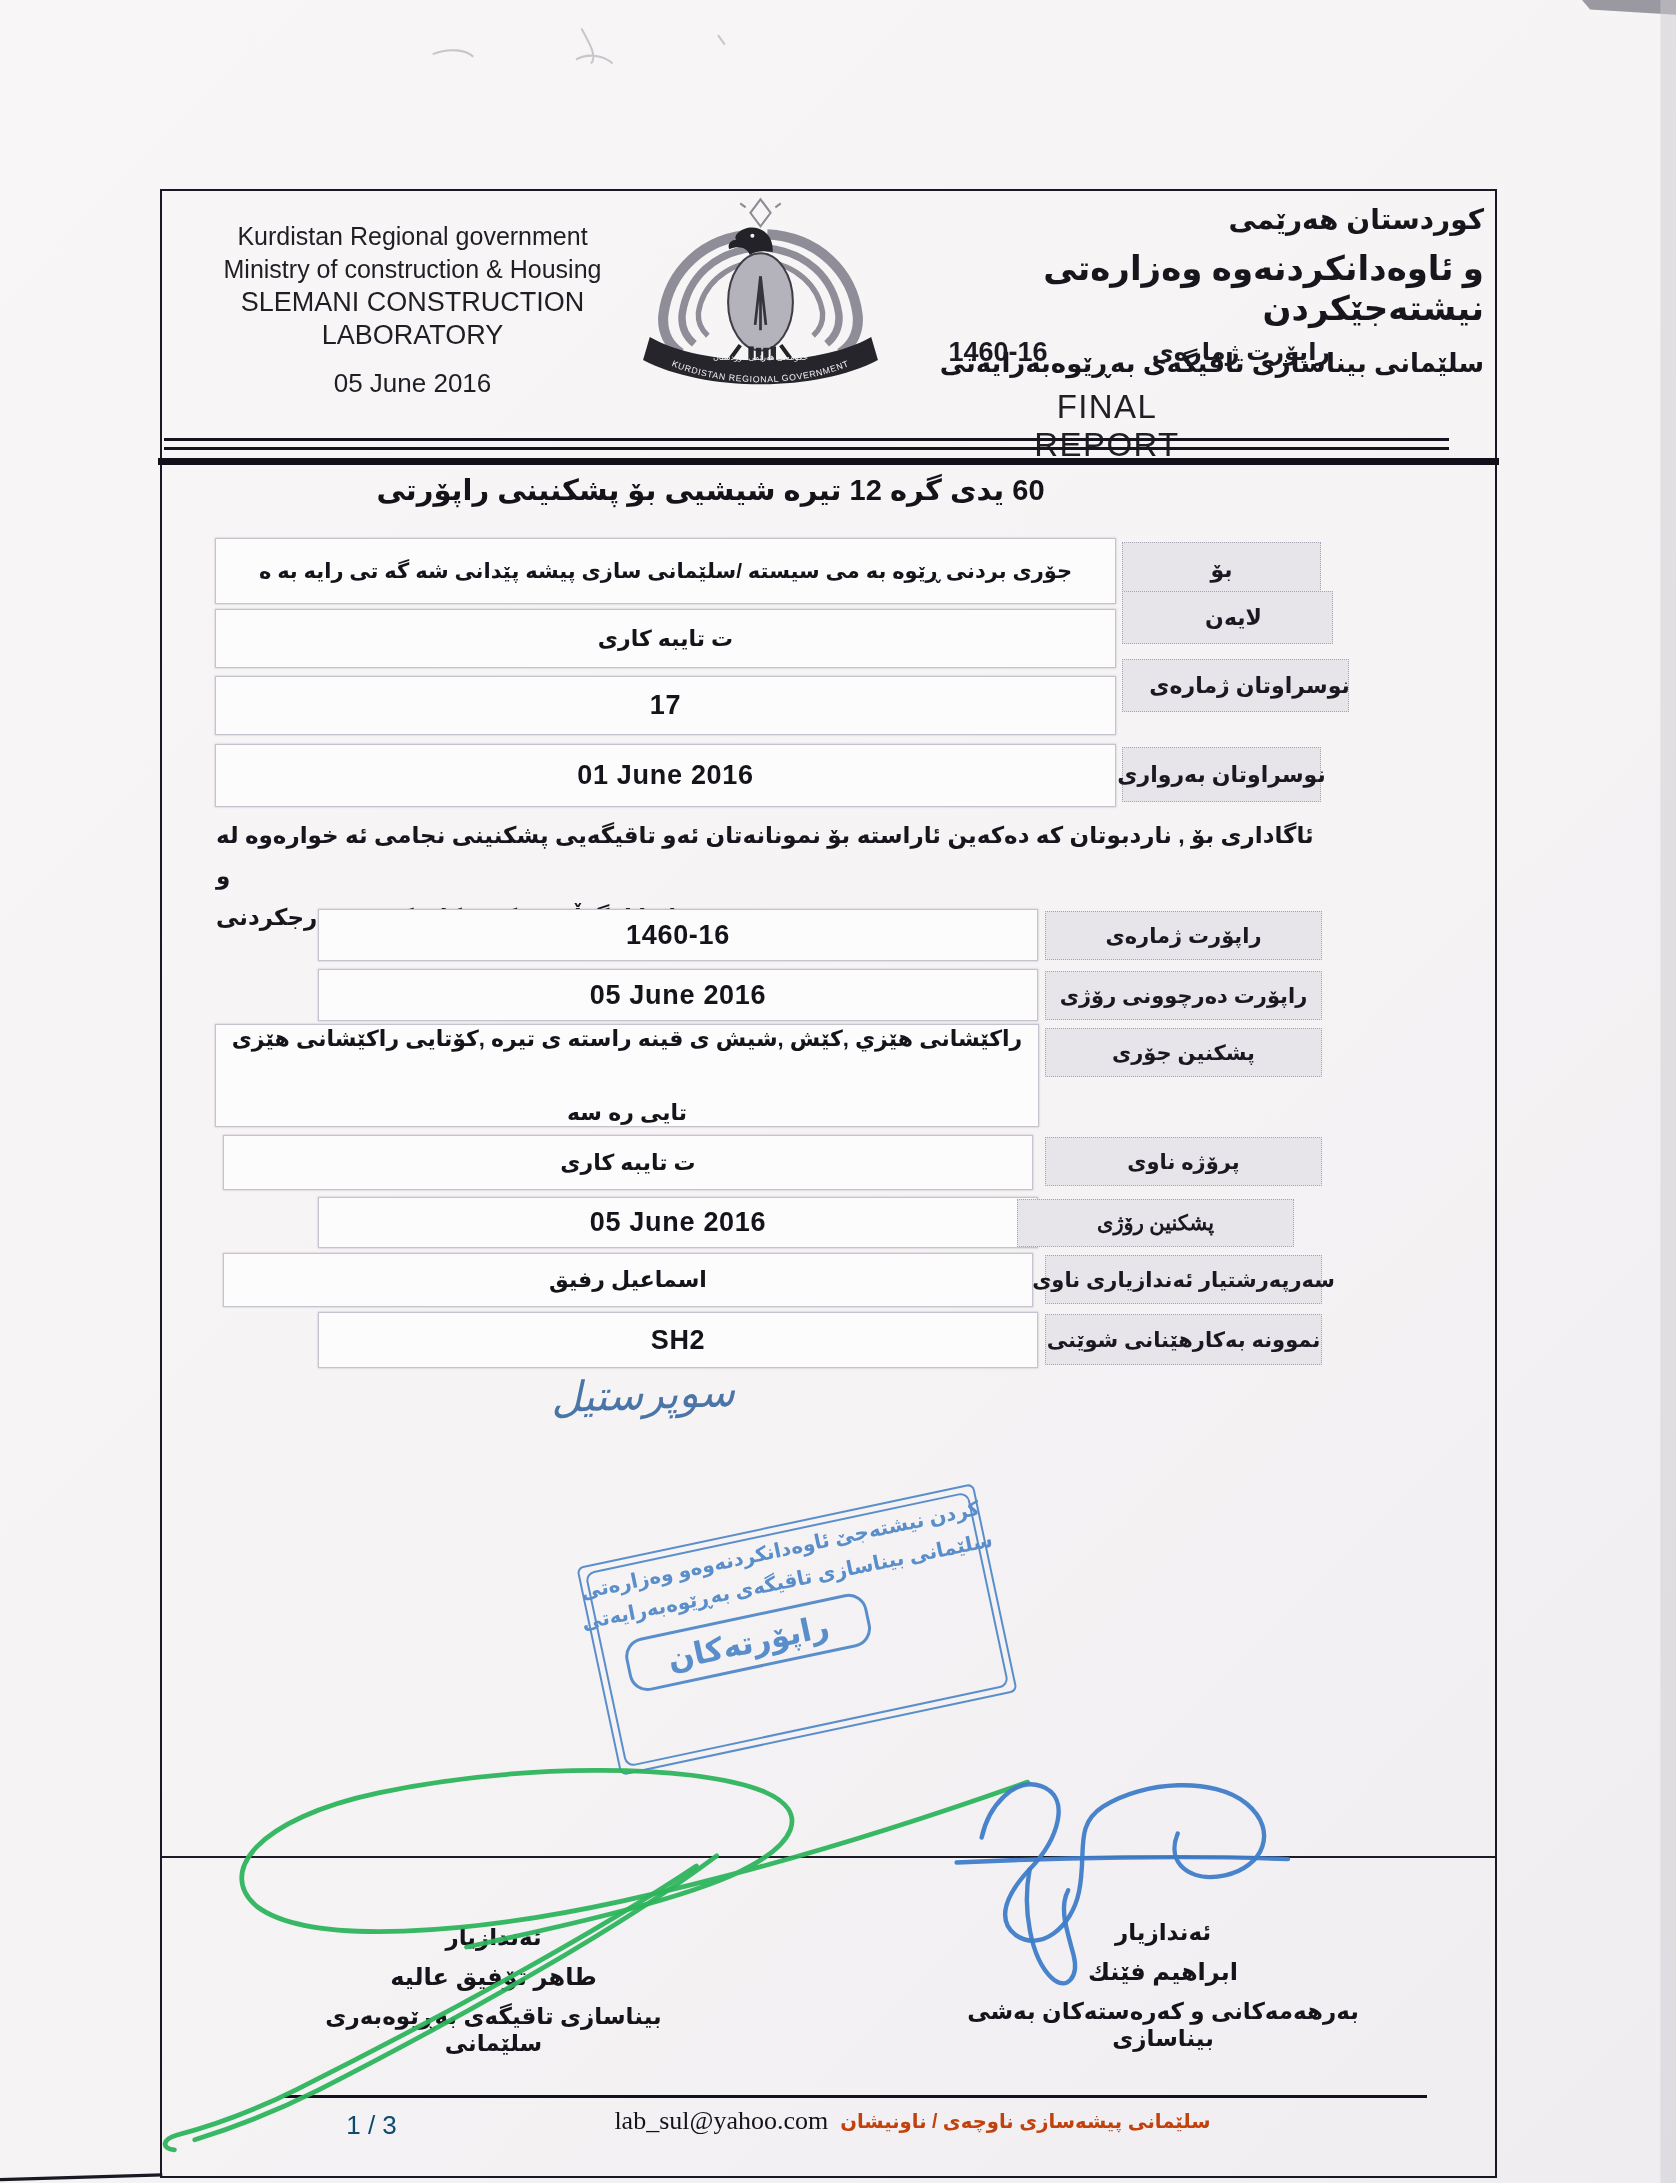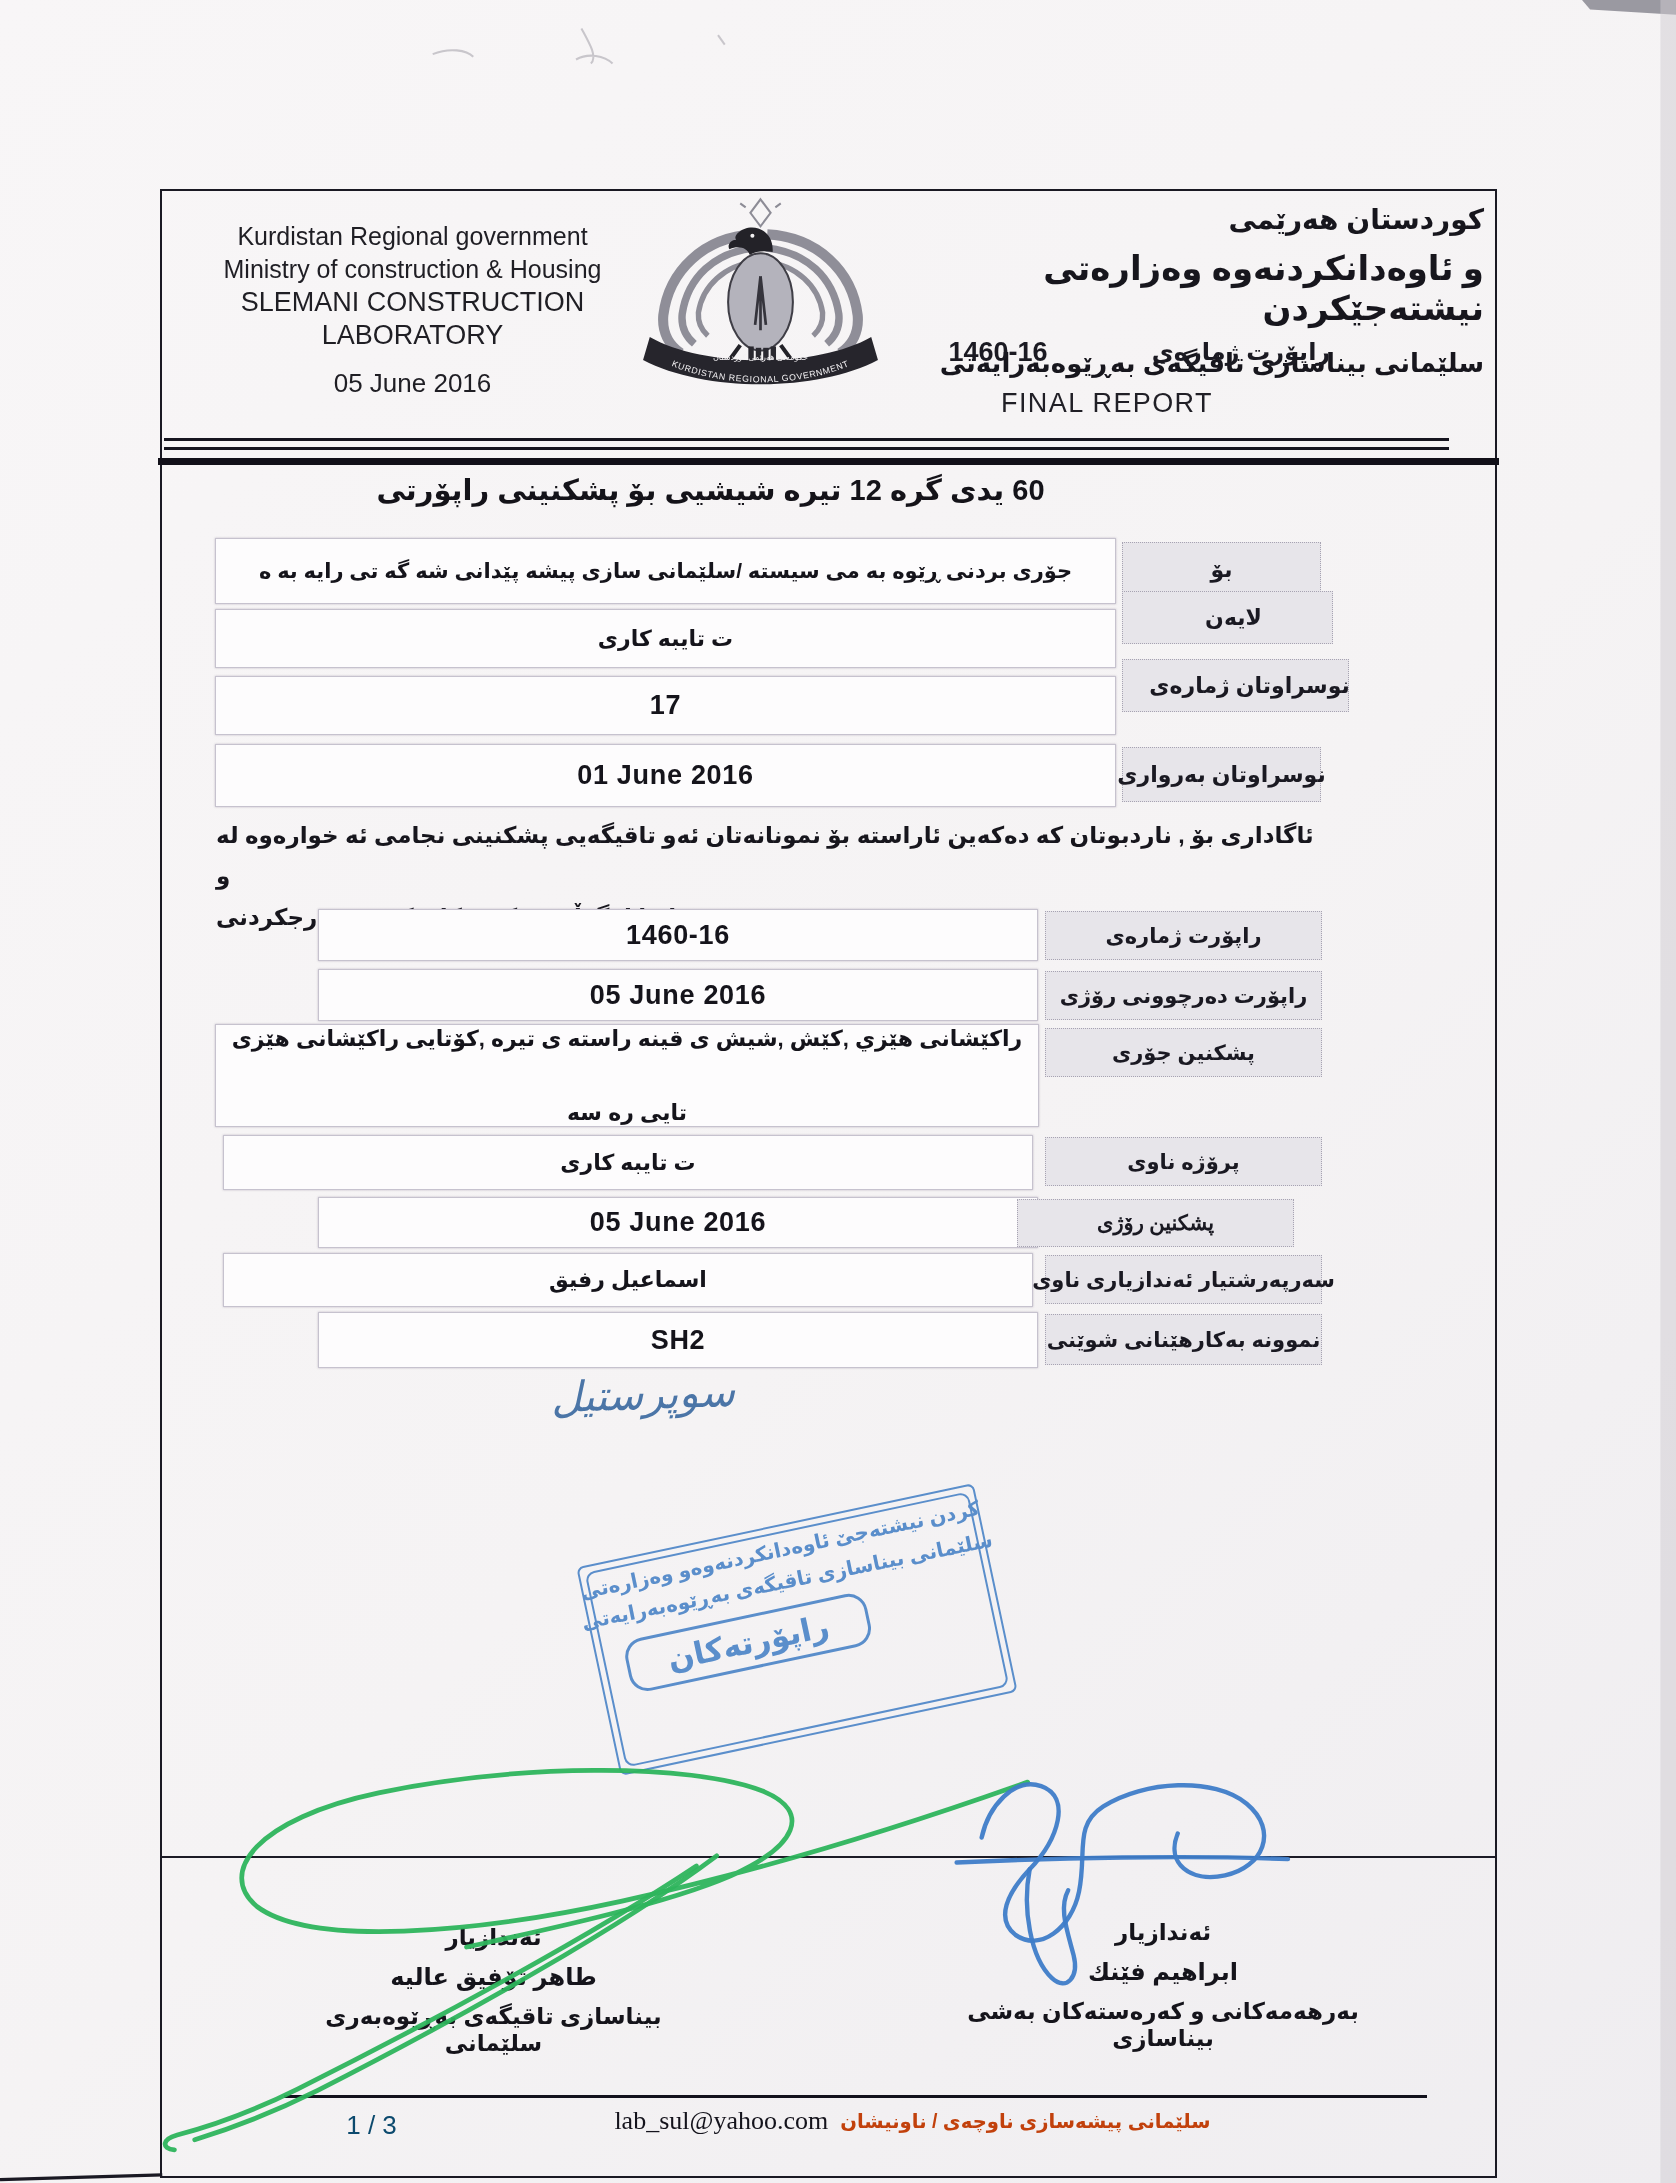--- a/index.html
+++ b/index.html
@@ -22,21 +22,21 @@
   
   .eng-block{left:196px;top:220px;width:433px;text-align:center;font-size:25px;line-height:33px;color:#1f1e24;}
   .eng-block .big{font-size:27px;}
   .eng-date{left:196px;top:368px;width:433px;text-align:center;font-size:26px;color:#1f1e24;}
   .ku-block{left:933px;top:203px;width:551px;text-align:right;font-weight:bold;color:#17161d;}
   .ku-l1{font-size:28px;margin-bottom:12px;}
   .ku-l2{font-size:34px;margin-bottom:20px;}
   .ku-l3{font-size:26px;}
   .report-no{left:932px;top:337px;width:132px;text-align:center;font-size:27px;font-weight:bold;}
   .report-no-label{left:1148px;top:338px;width:186px;text-align:center;font-size:24px;font-weight:bold;}
-  .final-report{left:982px;top:388px;width:250px;text-align:center;font-size:27px;letter-spacing:1.4px;color:#201f26;}
+  .final-report{left:982px;top:388px;width:250px;text-align:center;font-size:33px;letter-spacing:1.4px;color:#201f26;}
   
   .sep1{left:164px;top:438px;width:1285px;height:2.7px;background:#16151f;}
   .sep2{left:164px;top:447px;width:1285px;height:2.7px;background:#16151f;}
   .sep3{left:158px;top:458px;width:1341px;height:7.4px;background:#121019;}
   
   .doc-title{left:298px;top:473px;width:825px;text-align:center;font-size:29px;font-weight:bold;color:#141319;}
   
   .vbox{background:#fdfcfd;border:1.4px solid #c6c2ce;box-shadow:0 0 2px rgba(130,122,145,.45);
         display:flex;align-items:center;justify-content:center;text-align:center;
         font-weight:bold;font-size:22px;color:#15141b;white-space:nowrap;}

